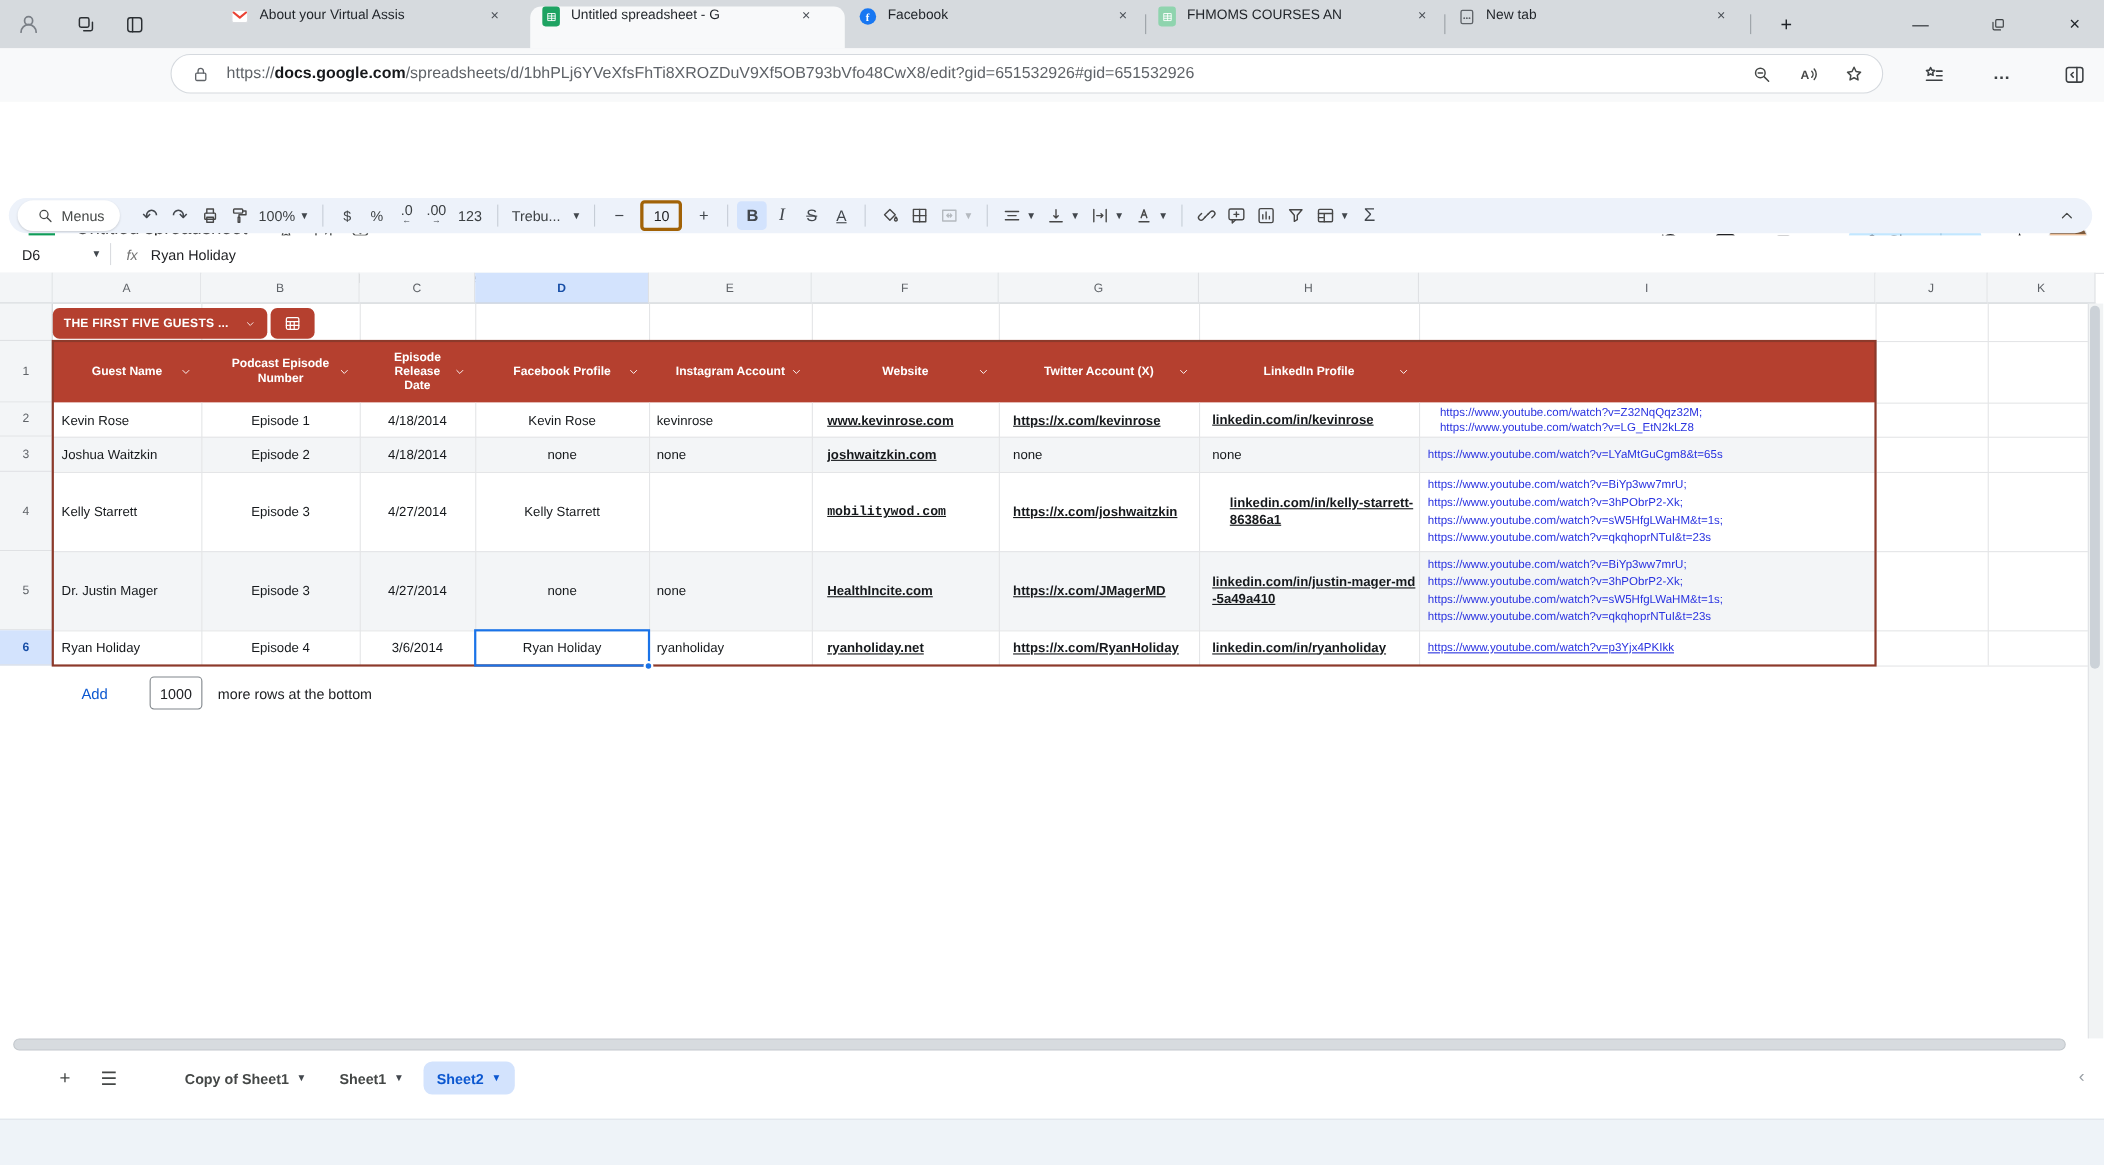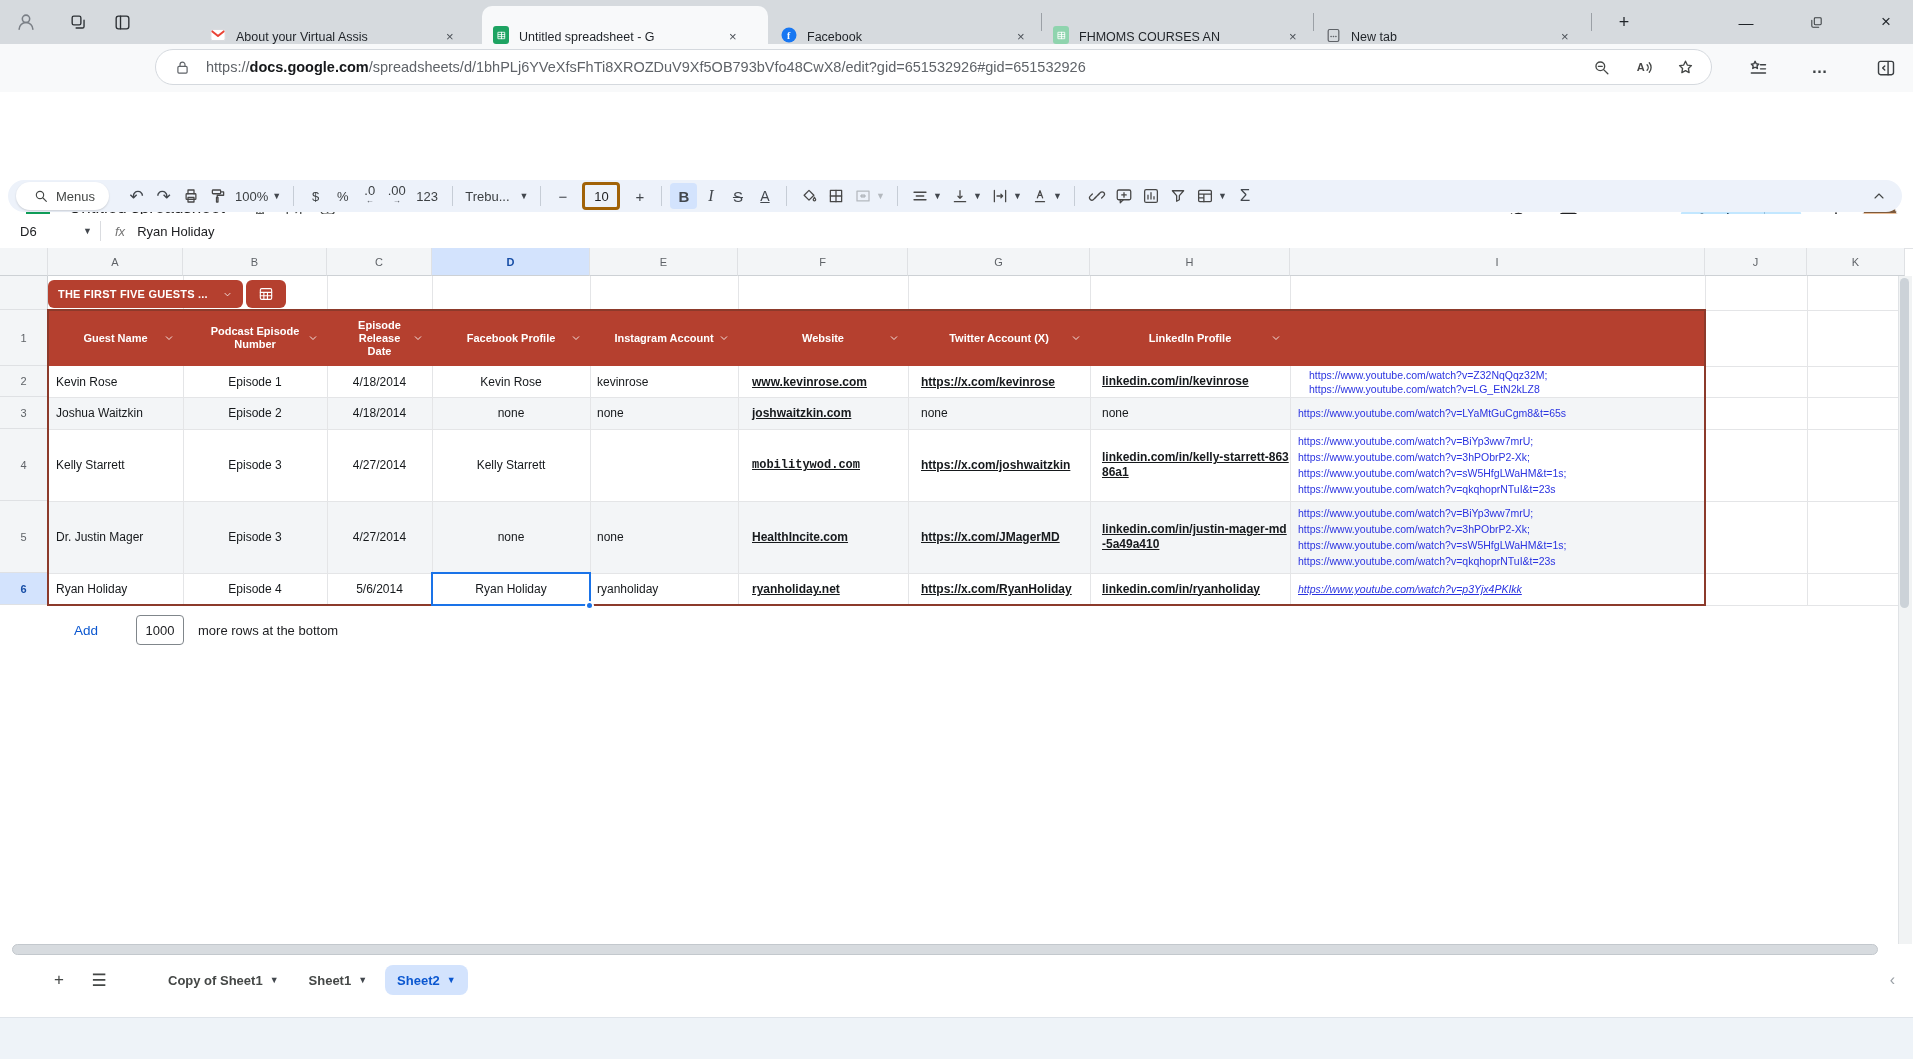--- a/index.html
+++ b/index.html
@@ -3,21 +3,21 @@
 <meta charset="utf-8">
 <style>
   html,body{margin:0;padding:0}
   body{width:1913px;height:1059px;position:relative;overflow:hidden;background:#fff;
        font-family:"Liberation Sans",sans-serif;color:#202124}
   svg{display:block}
 
   
   #tabbar{position:absolute;left:0;top:0;width:1913px;height:44px;background:#d6dade}
   .tstrip-btn{position:absolute;top:10px;width:24px;height:24px;display:flex;align-items:center;justify-content:center;border-radius:6px}
-  .tab{position:absolute;top:6px;height:38px;display:flex;align-items:flex-end;padding:0 10px;box-sizing:border-box;font-size:12.5px;color:#1f2328}
+  .tab{position:absolute;top:6px;height:38px;display:flex;align-items:flex-start;padding:0 10px;box-sizing:border-box;font-size:12.5px;color:#1f2328}
   .tab.active{background:#f8f9fa;border-radius:10px 10px 0 0}
   .tab .ticon{width:18px;height:18px;margin-right:9px;flex:0 0 auto;display:flex;align-items:center;justify-content:center}
   .tab .ttitle{flex:1;white-space:nowrap;overflow:hidden;max-width:200px}
   .tab .tclose{margin-left:10px;color:#4b5057;font-size:13px}
   .tabsep{position:absolute;top:13px;width:1px;height:18px;background:#9ba0a6}
   .winbtn{position:absolute;top:0;width:48px;height:44px;display:flex;align-items:center;justify-content:center;color:#1f2328;font-size:15px}
   .sheetsq{width:16px;height:18px;background:#1ea362;border-radius:3px;display:flex;align-items:center;justify-content:center}
   .sheetsq.pale{background:#8fd4ae}
 
   
@@ -640,21 +640,21 @@
       <div class="tcell wrapcell" style="left: 1042px; width: 200px; padding-left: 12px;">none</div>
       <div class="tcell yt" style="left: 1242px; width: 415px; padding-left: 8px;">https://www.youtube.com/watch?v=LYaMtGuCgm8&amp;t=65s</div>
     </div>
     <div class="trow" style="left: 48px; top: 429px; width: 1657px; height: 72px;">
       <div class="tcell" style="left: 0px; width: 135px; padding-left: 8px;">Kelly Starrett</div>
       <div class="tcell ctr" style="left: 135px; width: 144px;">Episode 3</div>
       <div class="tcell ctr" style="left: 279px; width: 105px;">4/27/2014</div>
       <div class="tcell ctr" style="left: 384px; width: 158px;">Kelly Starrett</div>
       <div class="tcell lnk" style="left: 690px; width: 170px; padding-left: 14px; font-family: Liberation Mono, monospace;">mobilitywod.com</div>
       <div class="tcell lnk nowrapcell" style="left: 860px; width: 182px; padding-left: 13px;">https://x.com/joshwaitzkin</div>
-      <div class="tcell lnk wrapcell" style="left: 1042px; width: 200px; padding-left: 12px;">linkedin.com/in/kelly-starrett-86386a1</div>
+      <div class="tcell lnk wrapcell" style="left: 1042px; width: 200px; padding-left: 28px;">linkedin.com/in/kelly-starrett-86386a1</div>
       <div class="tcell yt" style="left: 1242px; width: 415px; padding-left: 8px;">https://www.youtube.com/watch?v=BiYp3ww7mrU;
 https://www.youtube.com/watch?v=3hPObrP2-Xk;
 https://www.youtube.com/watch?v=sW5HfgLWaHM&amp;t=1s;
 https://www.youtube.com/watch?v=qkqhoprNTuI&amp;t=23s</div>
     </div>
     <div class="trow band" style="left: 48px; top: 501px; width: 1657px; height: 72px;">
       <div class="tcell" style="left: 0px; width: 135px; padding-left: 8px;">Dr. Justin Mager</div>
       <div class="tcell ctr" style="left: 135px; width: 144px;">Episode 3</div>
       <div class="tcell ctr" style="left: 279px; width: 105px;">4/27/2014</div>
       <div class="tcell ctr" style="left: 384px; width: 158px;">none</div>
@@ -663,27 +663,27 @@
       <div class="tcell lnk nowrapcell" style="left: 860px; width: 182px; padding-left: 13px;">https://x.com/JMagerMD</div>
       <div class="tcell lnk wrapcell" style="left: 1042px; width: 200px; padding-left: 12px;">linkedin.com/in/justin-mager-md-5a49a410</div>
       <div class="tcell yt" style="left: 1242px; width: 415px; padding-left: 8px;">https://www.youtube.com/watch?v=BiYp3ww7mrU;
 https://www.youtube.com/watch?v=3hPObrP2-Xk;
 https://www.youtube.com/watch?v=sW5HfgLWaHM&amp;t=1s;
 https://www.youtube.com/watch?v=qkqhoprNTuI&amp;t=23s</div>
     </div>
     <div class="trow" style="left: 48px; top: 573px; width: 1657px; height: 32px;">
       <div class="tcell" style="left: 0px; width: 135px; padding-left: 8px;">Ryan Holiday</div>
       <div class="tcell ctr" style="left: 135px; width: 144px;">Episode 4</div>
-      <div class="tcell ctr" style="left: 279px; width: 105px;">5/6/2014</div>
+      <div class="tcell ctr" style="left: 279px; width: 105px;">3/6/2014</div>
       <div class="tcell ctr" style="left: 384px; width: 158px;">Ryan Holiday</div>
       <div class="tcell" style="left: 542px; width: 148px; padding-left: 7px;">ryanholiday</div>
       <div class="tcell lnk" style="left: 690px; width: 170px; padding-left: 14px;">ryanholiday.net</div>
       <div class="tcell lnk nowrapcell" style="left: 860px; width: 182px; padding-left: 13px;">https://x.com/RyanHoliday</div>
       <div class="tcell lnk wrapcell" style="left: 1042px; width: 200px; padding-left: 12px;">linkedin.com/in/ryanholiday</div>
-      <div class="tcell yt und" style="left: 1242px; width: 415px; padding-left: 8px; font-style: italic;">https://www.youtube.com/watch?v=p3Yjx4PKIkk</div>
+      <div class="tcell yt und" style="left: 1242px; width: 415px; padding-left: 8px;">https://www.youtube.com/watch?v=p3Yjx4PKIkk</div>
     </div>
     <div class="gl" style="left: 183px; top: 366px; width: 1px; height: 239px;"></div>
     <div class="gl" style="left: 327px; top: 366px; width: 1px; height: 239px;"></div>
     <div class="gl" style="left: 432px; top: 366px; width: 1px; height: 239px;"></div>
     <div class="gl" style="left: 590px; top: 366px; width: 1px; height: 239px;"></div>
     <div class="gl" style="left: 738px; top: 366px; width: 1px; height: 239px;"></div>
     <div class="gl" style="left: 908px; top: 366px; width: 1px; height: 239px;"></div>
     <div class="gl" style="left: 1090px; top: 366px; width: 1px; height: 239px;"></div>
     <div class="gl" style="left: 1290px; top: 366px; width: 1px; height: 239px;"></div>
     <div class="gl" style="left: 48px; top: 397px; width: 1657px; height: 1px;"></div>

